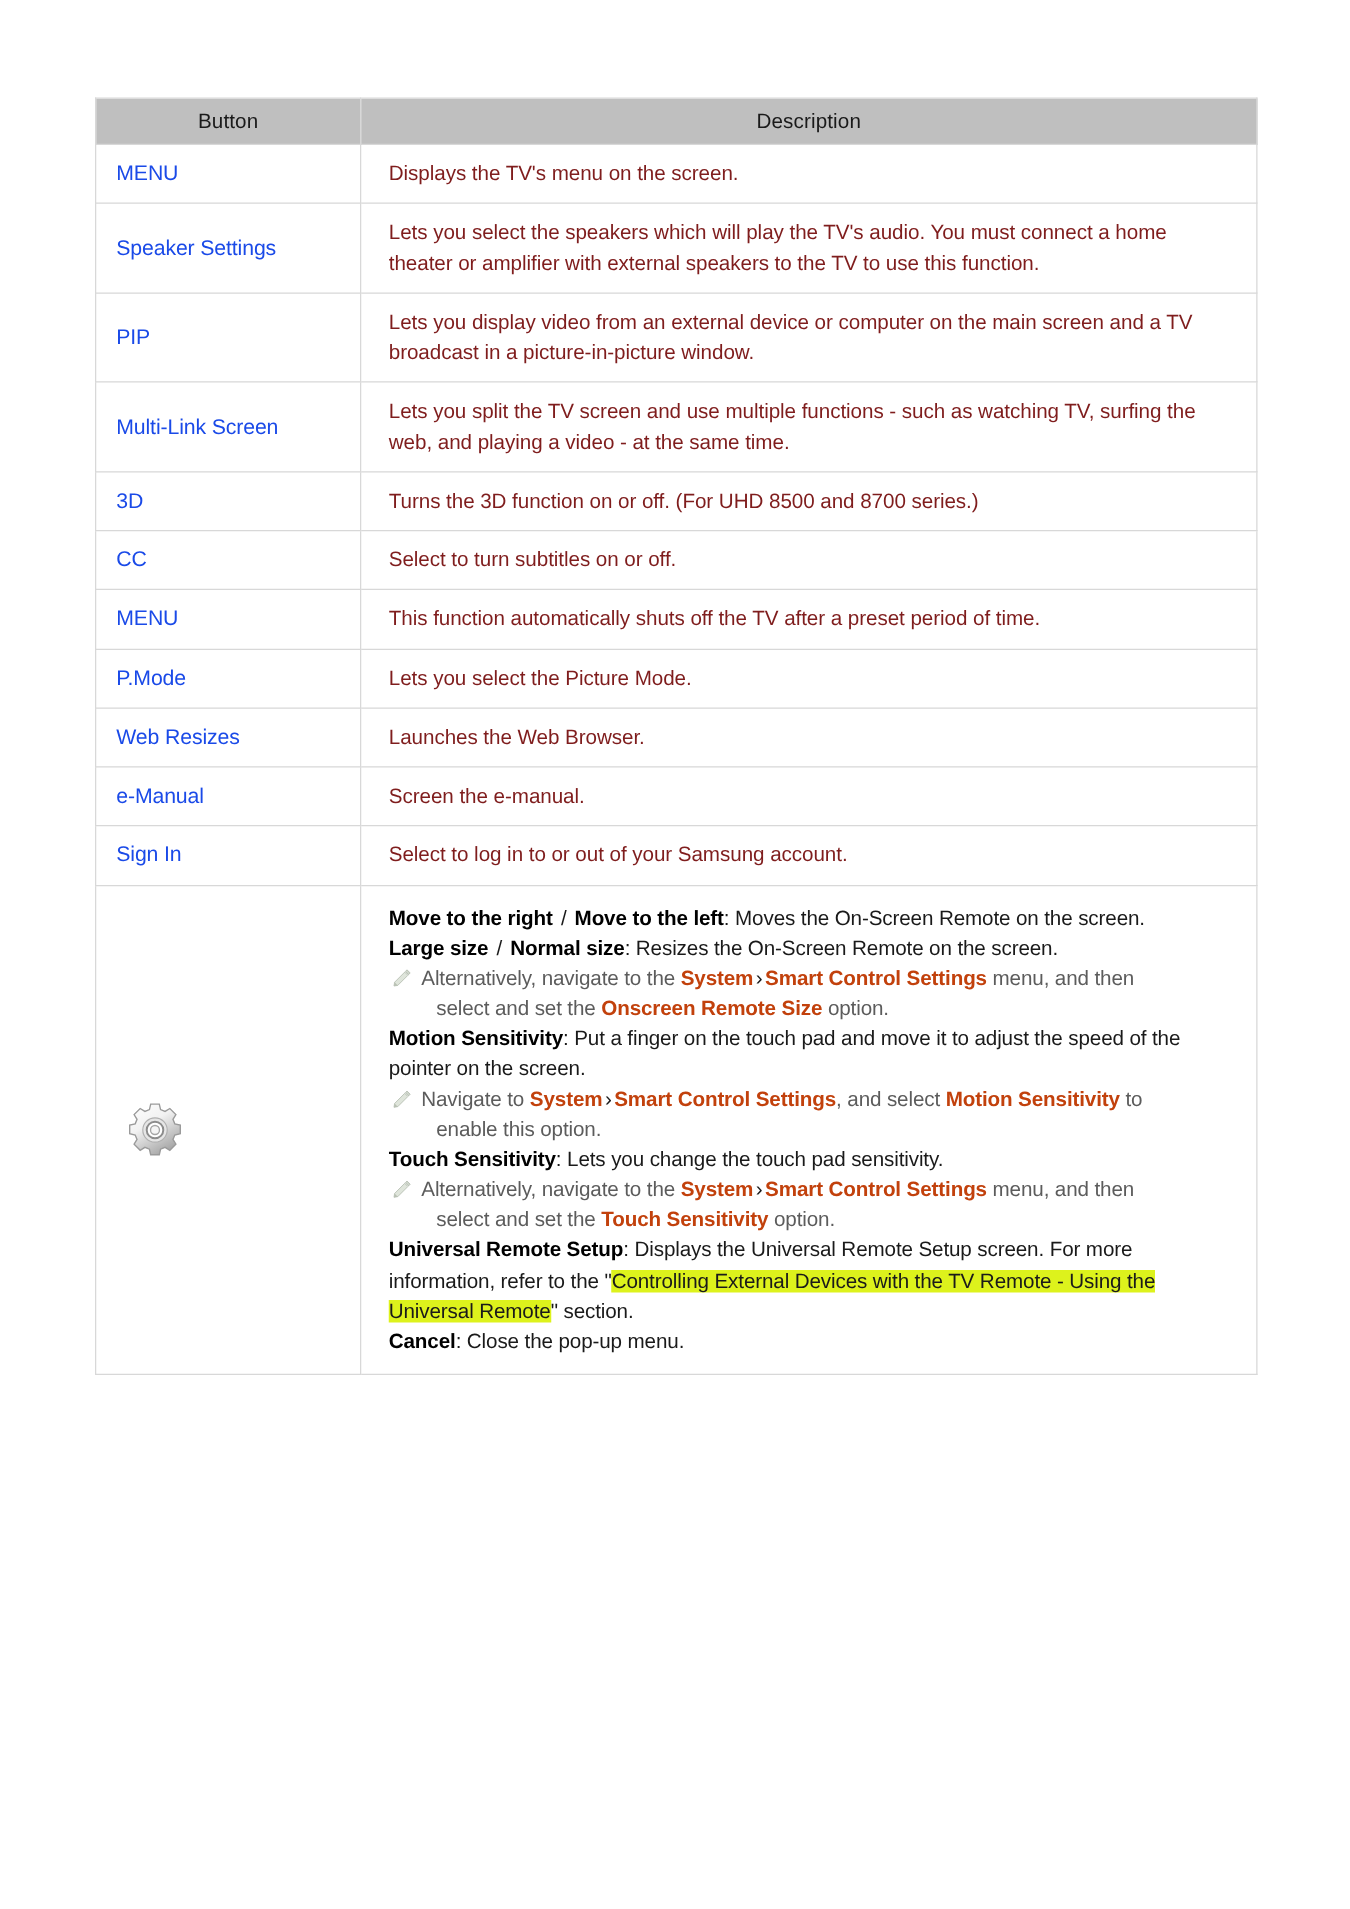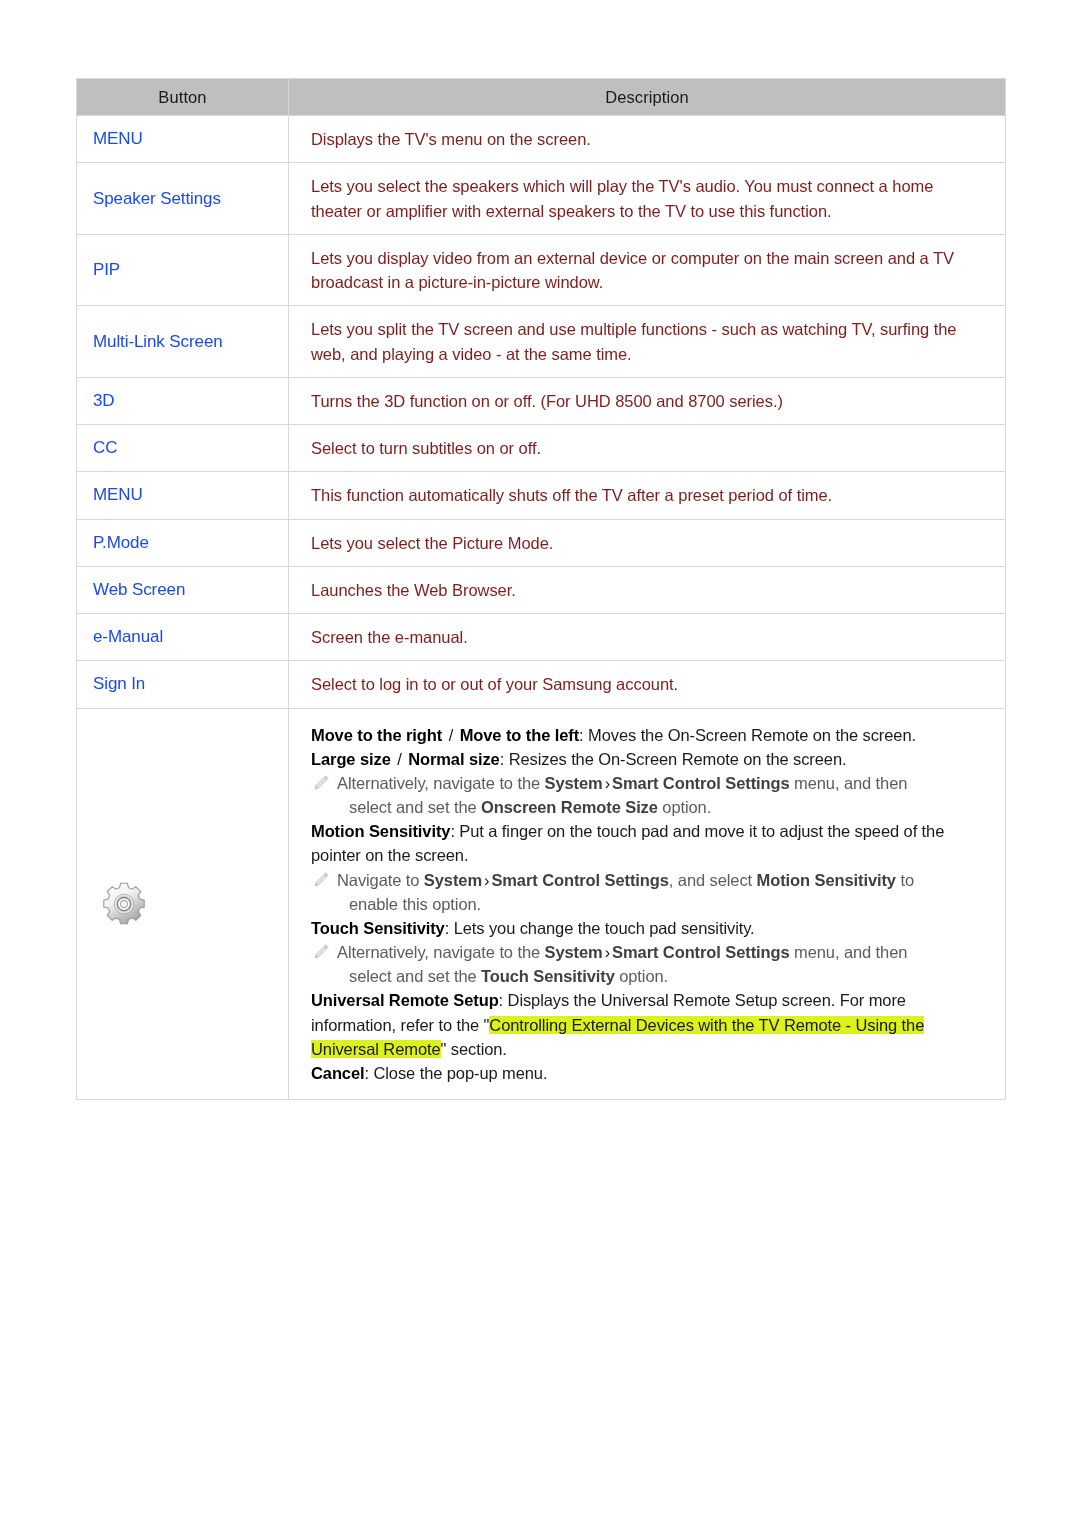--- a/index.html
+++ b/index.html
@@ -108,21 +108,21 @@
   .note .pencil-icon {
     position: absolute;
     left: 2px;
     top: 2px;
     width: 17px;
     height: 19px;
     display: block;
   }
   .note .note-body { display: block; }
   .note .note-cont { display: block; padding-left: 12px; }
-  .note .blue, .note .blue-n { color: #404040; }
+  .note .blue, .note .blue-n { color: #c2410c; }
 
   
   .gear-icon { display:block; width: 50px; height: 50px; }
 </style>
 </head>
 <body>
 
 <div class="page">
 
   <table class="btn-table">
@@ -176,21 +176,21 @@
         <td class="btn-cell">MENU</td>
         <td class="desc-cell">This function automatically shuts off the TV after a preset period of time.</td>
       </tr>
 
       <tr>
         <td class="btn-cell">P.Mode</td>
         <td class="desc-cell">Lets you select the Picture Mode.</td>
       </tr>
 
       <tr>
-        <td class="btn-cell">Web Screen</td>
+        <td class="btn-cell">Web Resizes</td>
         <td class="desc-cell">Launches the Web Browser.</td>
       </tr>
 
       <tr>
         <td class="btn-cell">e-Manual</td>
         <td class="desc-cell">Screen the e-manual.</td>
       </tr>
 
       <tr>
         <td class="btn-cell">Sign In</td>

